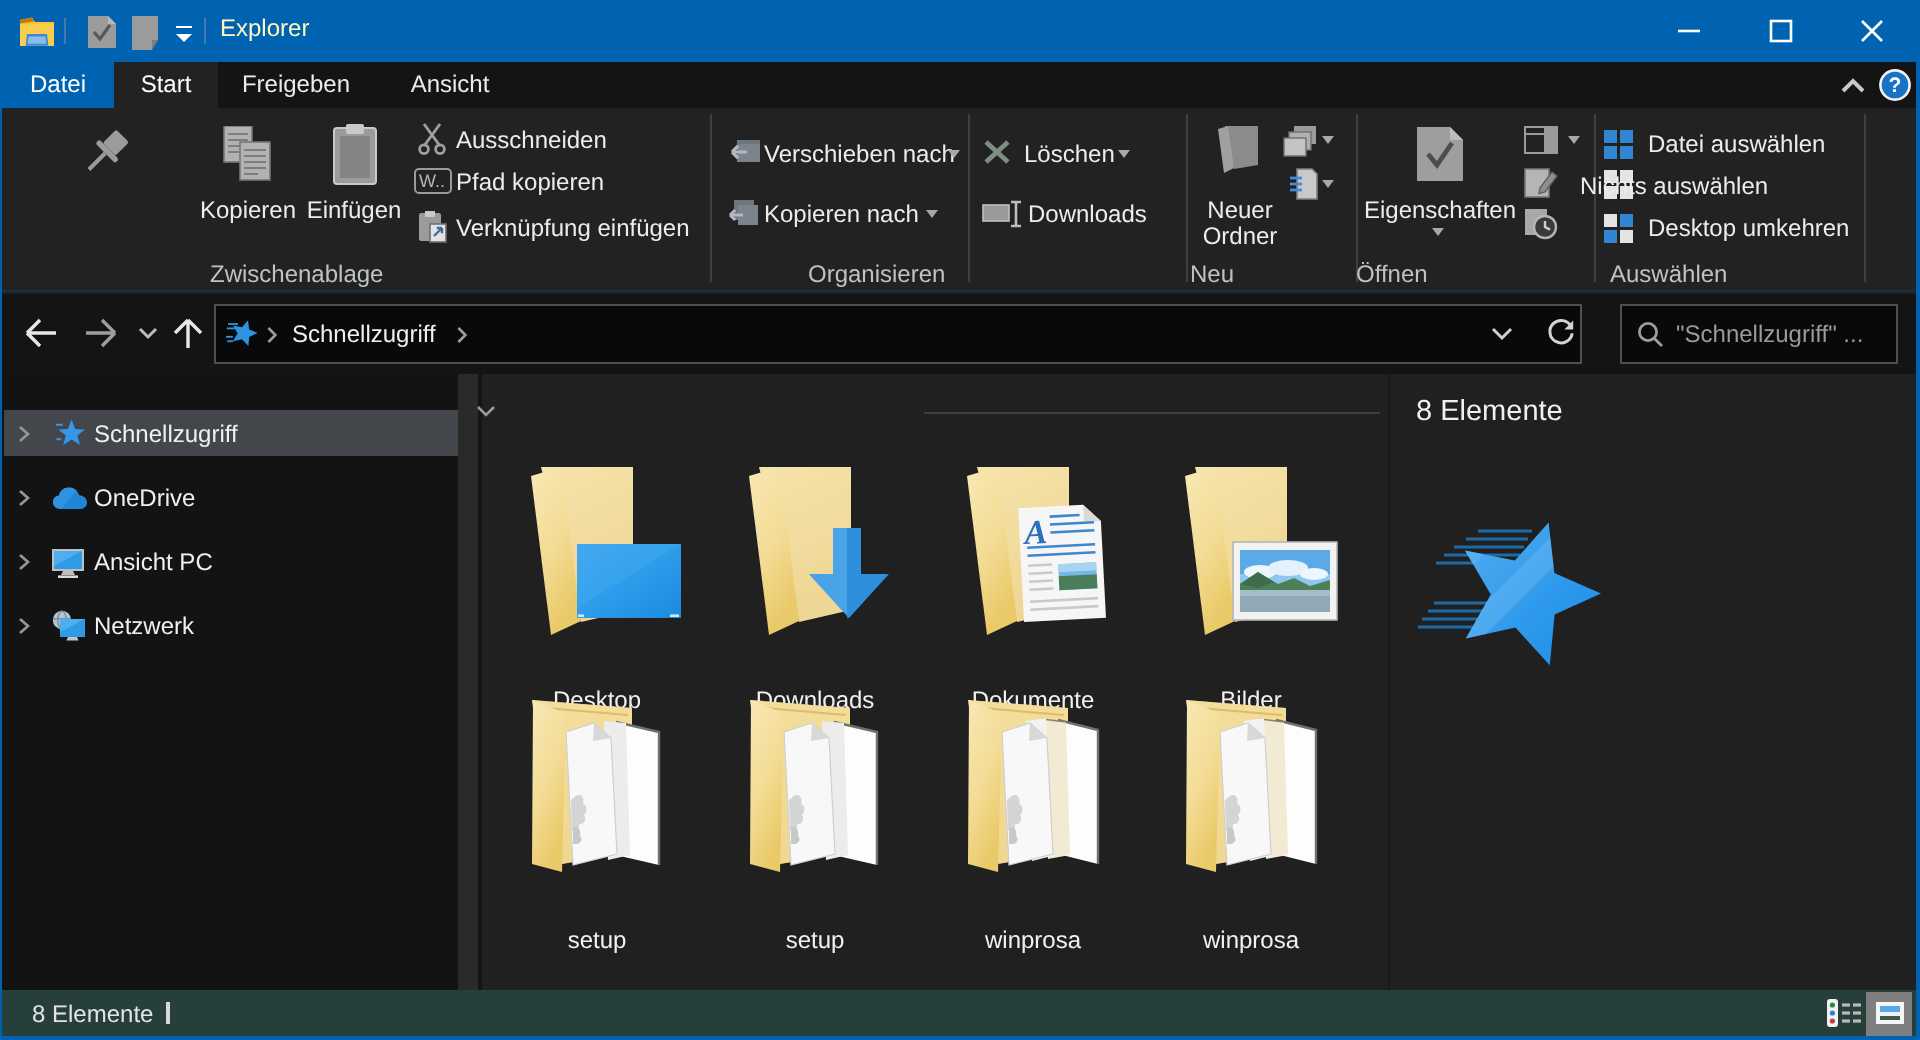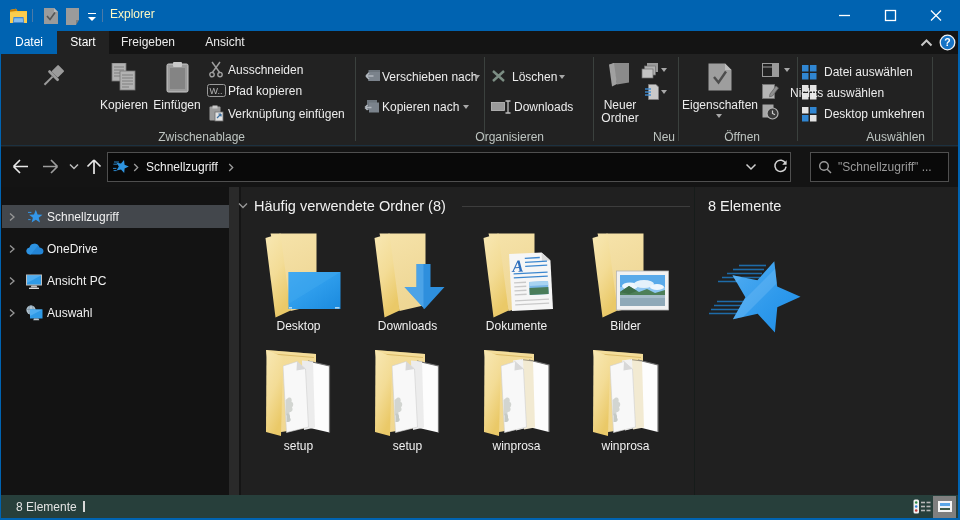--- a/index.html
+++ b/index.html
@@ -9,42 +9,42 @@
   .abs{position:absolute;}
   
   #titlebar{left:0;top:0;width:960px;height:31px;background:#0063b1;}
   .ttxt{color:#fef9c3;font-size:12px;}
   
   #tabrow{left:1px;top:31px;width:957px;height:23px;background:#141414;}
   .tab{position:absolute;top:0;height:23px;line-height:23px;text-align:center;color:#ebebeb;font-size:12px;}
   
   #ribbon{left:1px;top:54px;width:957px;height:92px;background:#222222;border-bottom:1px solid #1c3140;}
   .rsep{position:absolute;top:3px;width:1px;height:84px;background:#3b413e;}
-  .rlabel{position:absolute;top:76px;height:14px;line-height:14px;font-size:12px;color:#bdc4c0;text-align:right;}
+  .rlabel{position:absolute;top:76px;height:14px;line-height:14px;font-size:12px;color:#bdc4c0;text-align:left;}
   .rtxt{position:absolute;font-size:12px;color:#ececec;height:16px;line-height:16px;}
   .rtxt2{position:absolute;font-size:12px;color:#ececec;text-align:center;line-height:13px;}
   .caret{position:absolute;width:0;height:0;border-left:3.5px solid transparent;border-right:3.5px solid transparent;border-top:4px solid #a8a8a8;}
   
   #addr{left:1px;top:147px;width:957px;height:40px;background:#141414;}
   .box{position:absolute;top:5px;height:30px;background:#090909;border:1px solid #4f4f4f;}
   
   #navpane{left:1px;top:187px;width:228px;height:308px;background:#131313;}
   #navscroll{left:229px;top:187px;width:10px;height:308px;background:#2a2a2a;}
   #navgap{left:239px;top:187px;width:2px;height:308px;background:#151515;}
   #content{left:241px;top:187px;width:453px;height:308px;background:#202020;}
   #details{left:695px;top:187px;width:263px;height:308px;background:#202020;}
   #divider{left:694px;top:187px;width:1px;height:308px;background:#161c1a;}
   .navtxt{position:absolute;font-size:12px;color:#f0f0f0;}
   
   #status{left:1px;top:495px;width:957px;height:23px;background:#273f3b;}
   
   #bl{left:0;top:0;width:1px;height:520px;background:#0063b1;}
   #br{left:958px;top:0;width:2px;height:520px;background:#0063b1;}
   #bb{left:0;top:518px;width:960px;height:2px;background:#0063b1;}
-  .lbl{position:absolute;font-size:12px;color:#f1f1f1;text-align:center;}
+  .lbl{position:absolute;font-size:12px;color:#f1f1f1;text-align:center;margin-top:24px;}
 </style>
 </head>
 <body>
 <div id="win">
   <div class="abs" id="titlebar">
 
     <svg class="abs" style="left:9px;top:7px" width="19" height="18" viewBox="0 0 19 18">
       <path d="M1,3 L7,1.8 L8.5,4 L18,4 L18,16 L1,16 Z" fill="#f9c43c"></path>
       <path d="M1,3 L7,1.8 L8.2,3.8 L1,4.8 Z" fill="#c47a06"></path>
       <path d="M1,5.5 L18,5 L18,16 L1,16 Z" fill="#fbcd4e"></path>
@@ -92,21 +92,21 @@
   <div class="abs" id="ribbon">
     <div class="rsep" style="left:354px"></div>
     <div class="rsep" style="left:483px"></div>
     <div class="rsep" style="left:592px"></div>
     <div class="rsep" style="left:677px"></div>
     <div class="rsep" style="left:796px"></div>
     <div class="rsep" style="left:931px"></div>
     <div class="rlabel" style="left:104px;width:140px">Zwischenablage</div>
     <div class="rlabel" style="left:403px;width:140px">Organisieren</div>
     <div class="rlabel" style="left:594px;width:80px">Neu</div>
-    <div class="rlabel" style="left:663px;width:96px">Öffnen</div>
+    <div class="rlabel" style="left:677px;width:96px">Öffnen</div>
     <div class="rlabel" style="left:804px;width:120px">Auswählen</div>
 
     <svg class="abs" style="left:39px;top:10px" width="27" height="29" viewBox="0 0 27 29">
       <g transform="rotate(45 13.5 11)" fill="#9b9b9b">
         <rect x="9.5" y="0.5" width="9" height="9.5" rx="1"></rect>
         <rect x="7" y="10" width="14" height="2.8" rx="1.2"></rect>
         <rect x="13" y="12.8" width="2" height="11.5"></rect>
       </g>
     </svg>
 
@@ -338,29 +338,28 @@
           <ellipse cx="6" cy="5" rx="2.1" ry="4.4"></ellipse>
           <line x1="1.6" y1="4.4" x2="10.4" y2="4.4"></line>
         </g>
       <rect x="5" y="4.5" width="12.5" height="9" fill="#2f9ae6"></rect>
       <path d="M5,4.5 L17.5,4.5 L5,11 Z" fill="#4fadf0"></path>
       <path d="M9,13.5 L13.5,13.5 L14.3,15.3 L8.2,15.3 Z" fill="#b9c6cf"></path>
     </svg>
     <svg class="abs" style="left:7px;top:121px" width="8" height="10" viewBox="0 0 8 10">
         <path d="M2,1.5 L6,5 L2,8.5" stroke="#979797" stroke-width="1.3" fill="none"></path>
       </svg>
-    <div class="navtxt" style="left:46px;top:119px">Auswahl</div>
+    <div class="navtxt" style="left:46px;top:119px">Netzwerk</div>
   </div>
   <div class="abs" id="navscroll"></div>
   <div class="abs" id="navgap"></div>
   <div class="abs" id="content"></div>
   <svg class="abs" style="left:238px;top:202px" width="10" height="8" viewBox="0 0 10 8">
       <path d="M1,1.5 L5,5.5 L9,1.5" stroke="#9a9a9a" stroke-width="1.3" fill="none"></path>
     </svg>
-  <div class="abs" style="left:254px;top:198px;font-size:14.5px;color:#f0f0f0">Häufig verwendete Ordner (8)</div>
   <div class="abs" style="left:462px;top:206px;width:228px;height:1px;background:#3d3d3d"></div>
   <svg class="abs" style="left:250px;top:230px" width="97" height="90" viewBox="0 0 97 90">
     <defs>
       <linearGradient id="flap" x1="0" y1="0" x2="0.45" y2="1">
           <stop offset="0" stop-color="#f8e8b4"></stop>
           <stop offset="0.55" stop-color="#f3dc96"></stop>
           <stop offset="1" stop-color="#eac968"></stop>
         </linearGradient>
       <linearGradient id="backp" x1="0" y1="0" x2="0.3" y2="1">
           <stop offset="0" stop-color="#f6e3aa"></stop>

